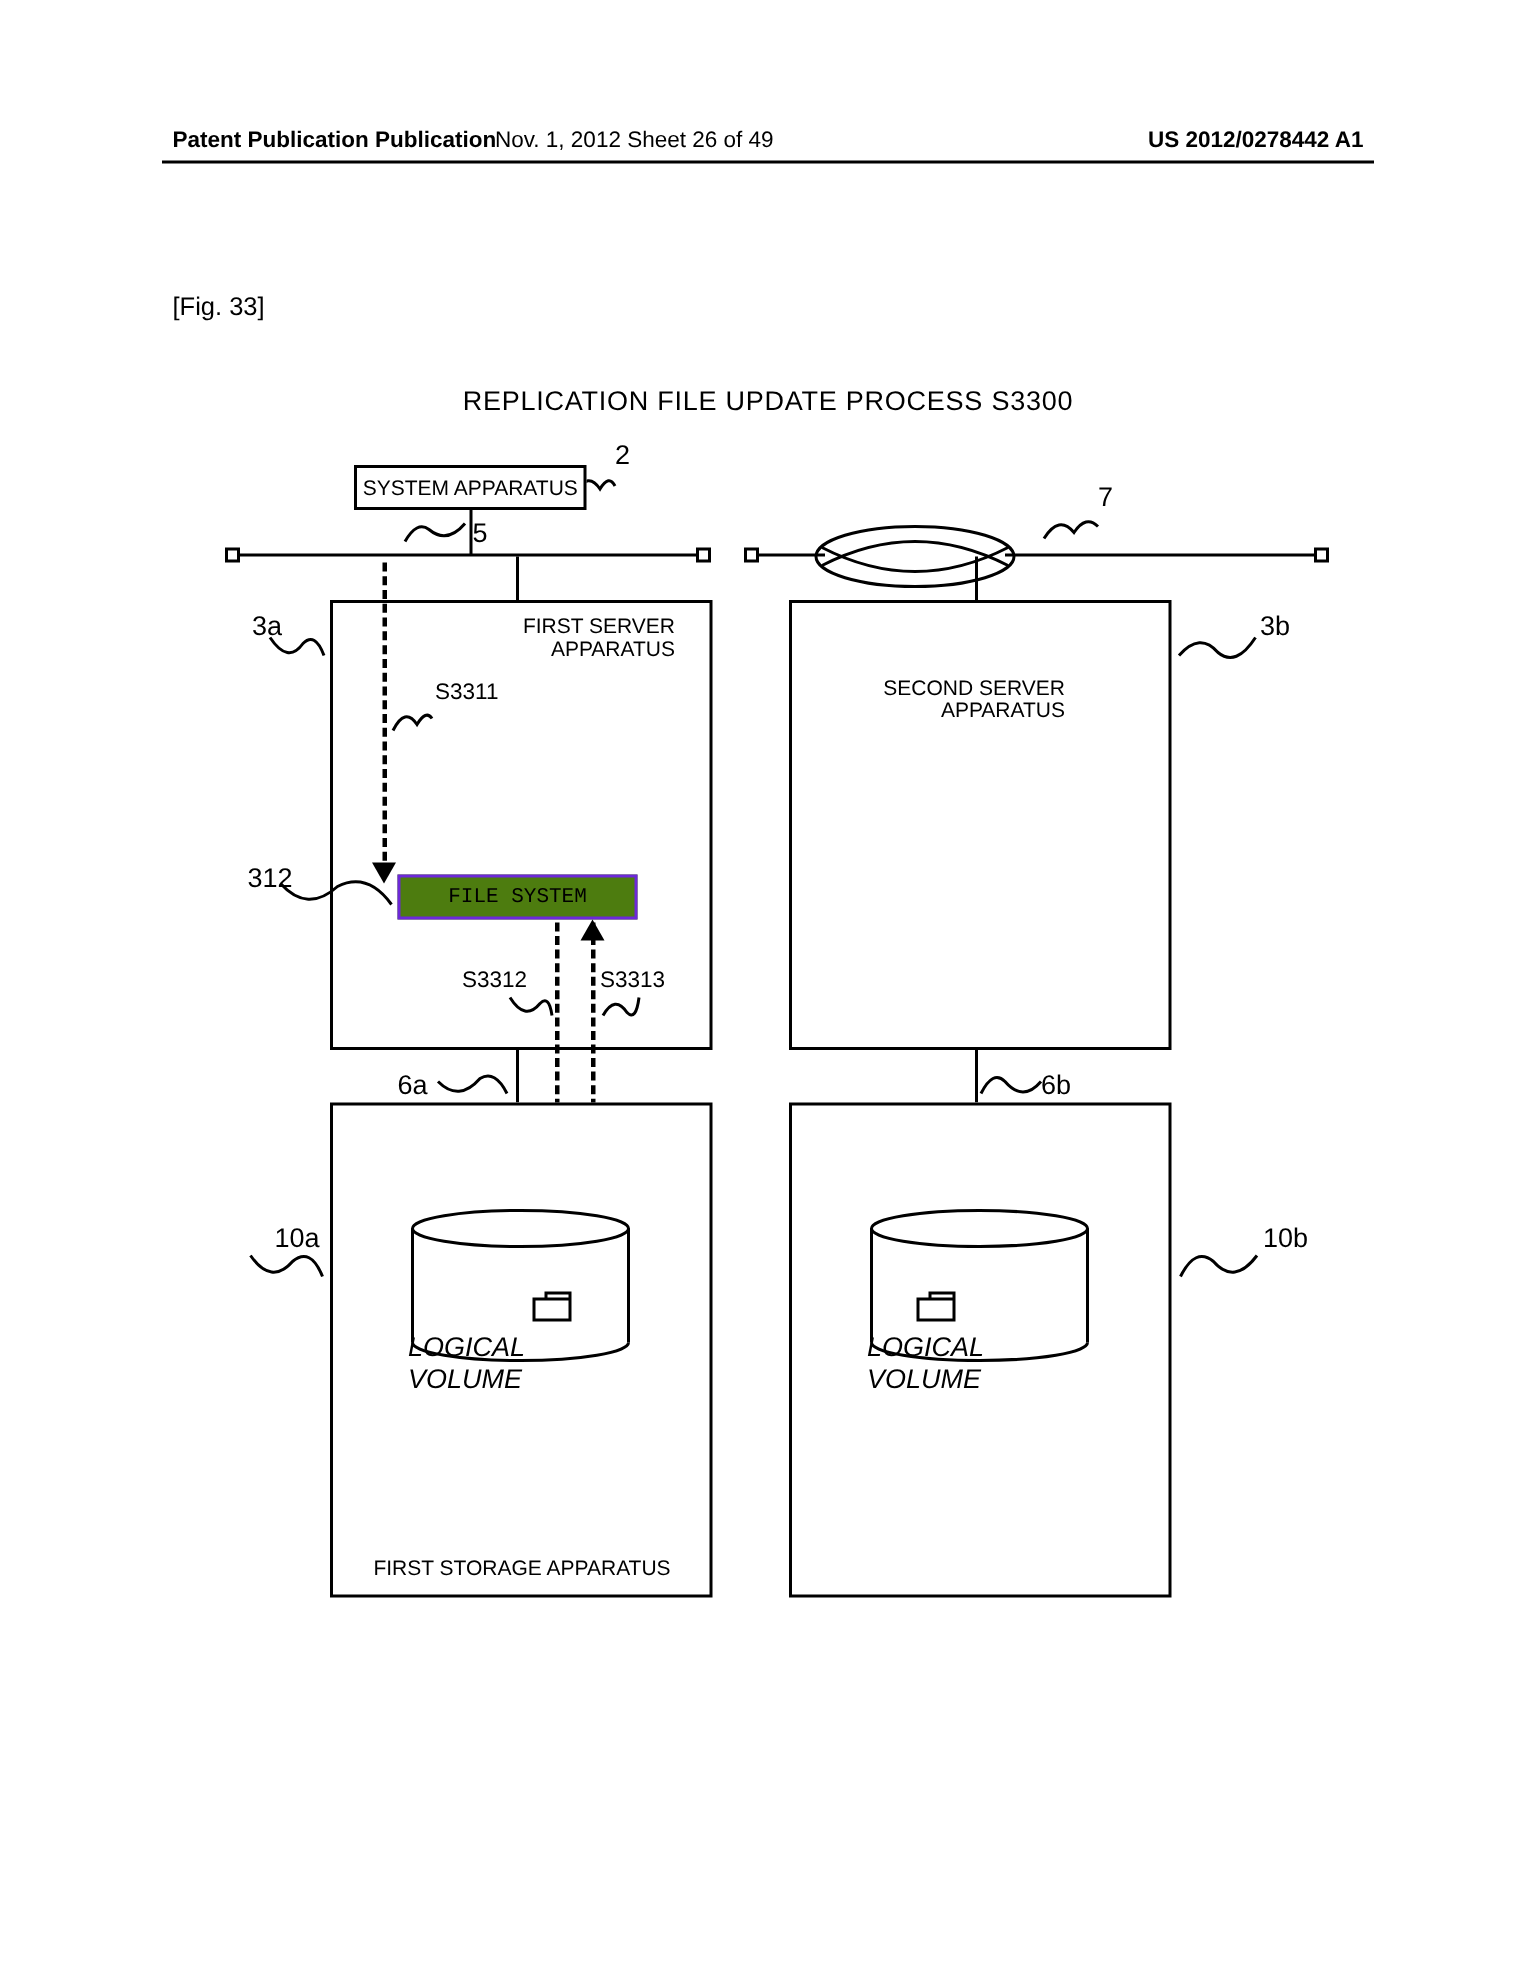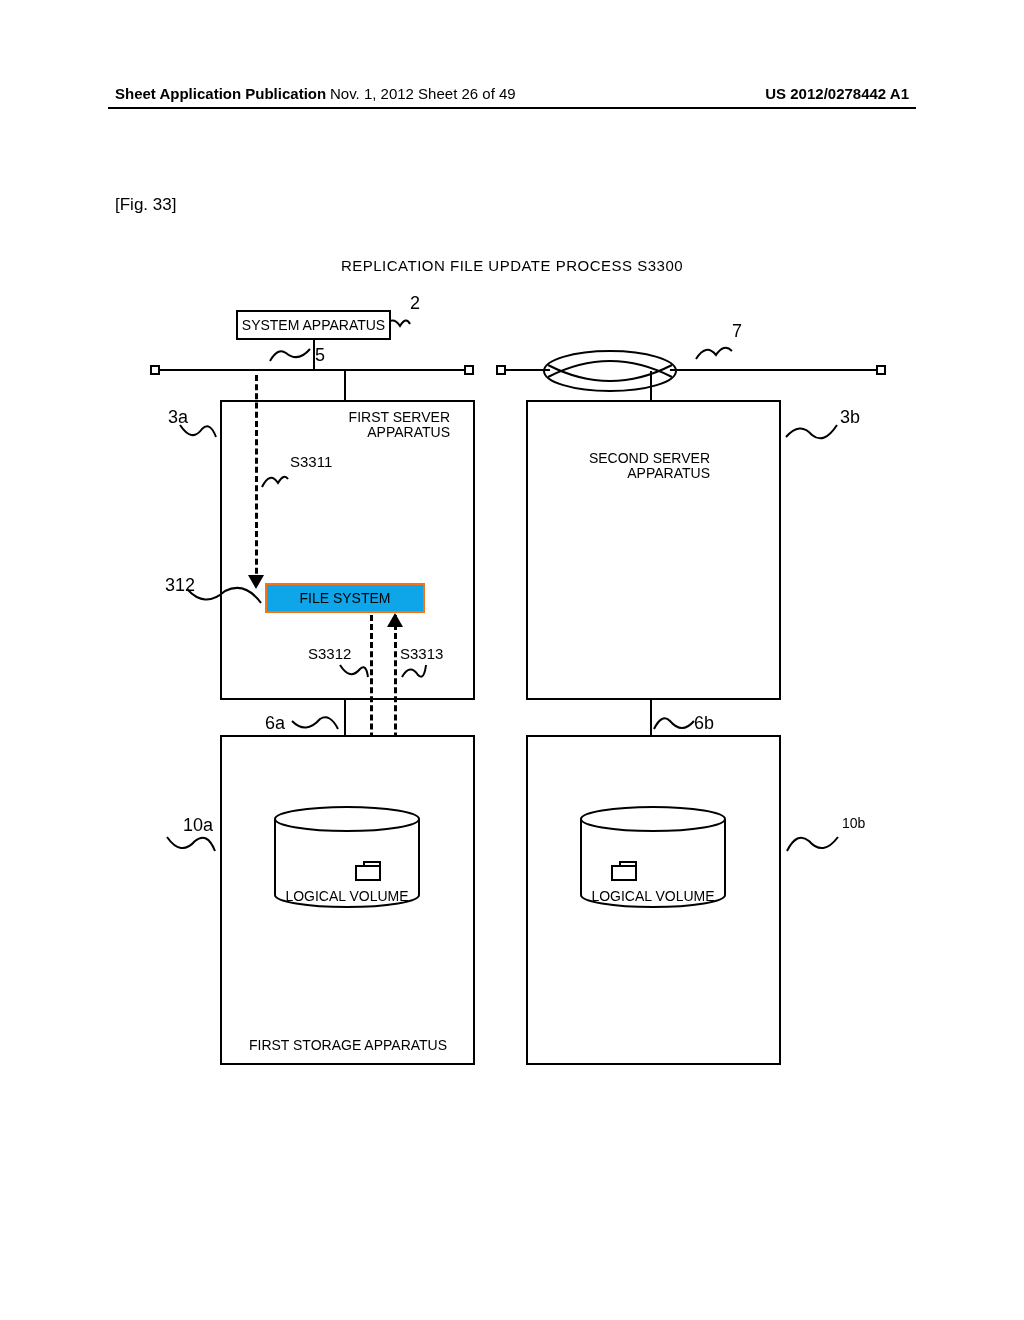--- a/index.html
+++ b/index.html
@@ -46,21 +46,21 @@
       top: 195px;
       left: 115px;
       font-size: 17px;
     }
     .title {
       position: absolute;
       top: 257px;
       left: 0;
       right: 0;
       text-align: center;
-      font-size: 15px;
+      font-size: 18px;
       font-weight: normal;
       letter-spacing: 0.5px;
     }
     .diagram {
       position: absolute;
       top: 295px;
       left: 160px;
       width: 720px;
       height: 790px;
     }
@@ -309,26 +309,27 @@
       width: 30px;
       height: 20px;
     }
     
     .file-system {
       position: absolute;
       top: 288px;
       left: 105px;
       width: 160px;
       height: 30px;
-      border: 2px solid #f97316;
+      border: 2px solid #6d28d9;
       display: flex;
       align-items: center;
       justify-content: center;
       font-size: 14px;
-      background: #0ea5e9;
+      background: #4d7c0f;
+      font-family: Liberation Mono, monospace;
     }
     .ref-312 {
       position: absolute;
       top: 280px;
       left: -12px;
       font-size: 18px;
       margin-left: 17px;
     }
     .hatch-312 {
       position: absolute;
@@ -469,25 +470,25 @@
     .cylinder-left {
       top: 510px;
       left: 112px;
     }
     .cylinder-right {
       top: 510px;
       left: 418px;
     }
     .lv-label {
       position: absolute;
-      font-size: 14px;
-      text-align: center;
+      font-size: 18px;
       width: 150px;
       top: 83px;
       z-index: 2;
+      font-style: italic;
     }
     .lv-file {
       position: absolute;
       top: 55px;
       width: 28px;
       height: 22px;
       z-index: 2;
     }
     .lv-file-left {
       left: 82px;
@@ -507,21 +508,21 @@
       position: absolute;
       top: 540px;
       left: 5px;
       width: 52px;
       height: 22px;
     }
     .ref-10b {
       position: absolute;
       top: 520px;
       left: 682px;
-      font-size: 14px;
+      font-size: 18px;
     }
     .hatch-10b {
       position: absolute;
       top: 540px;
       left: 625px;
       width: 55px;
       height: 22px;
     }
     
     .v-server-storage-left {
@@ -538,21 +539,21 @@
       left: 490px;
       width: 2px;
       height: 35px;
       background: black;
     }
   </style>
 </head>
 <body>
 
 <div class="header">
-  <span class="header-left">Sheet Application Publication</span>
+  <span class="header-left">Patent Publication Publication</span>
   <span class="header-center">Nov. 1, 2012  Sheet 26 of 49</span>
   <span class="header-right">US 2012/0278442 A1</span>
 </div>
 <div class="header-rule"></div>
 
 <div class="fig-label">[Fig. 33]</div>
 <div class="title">REPLICATION FILE UPDATE PROCESS S3300</div>
 
 <div class="diagram">
 

